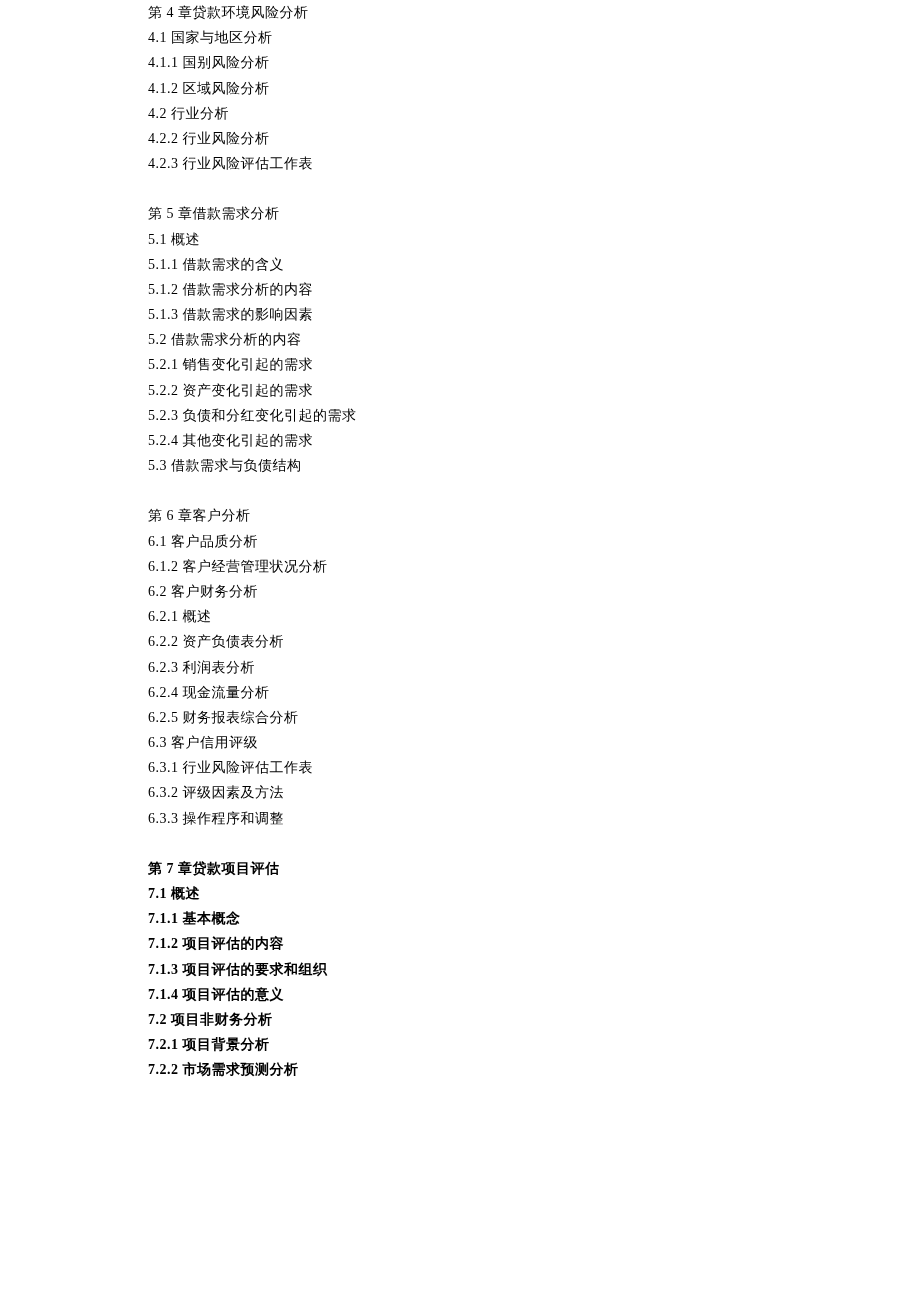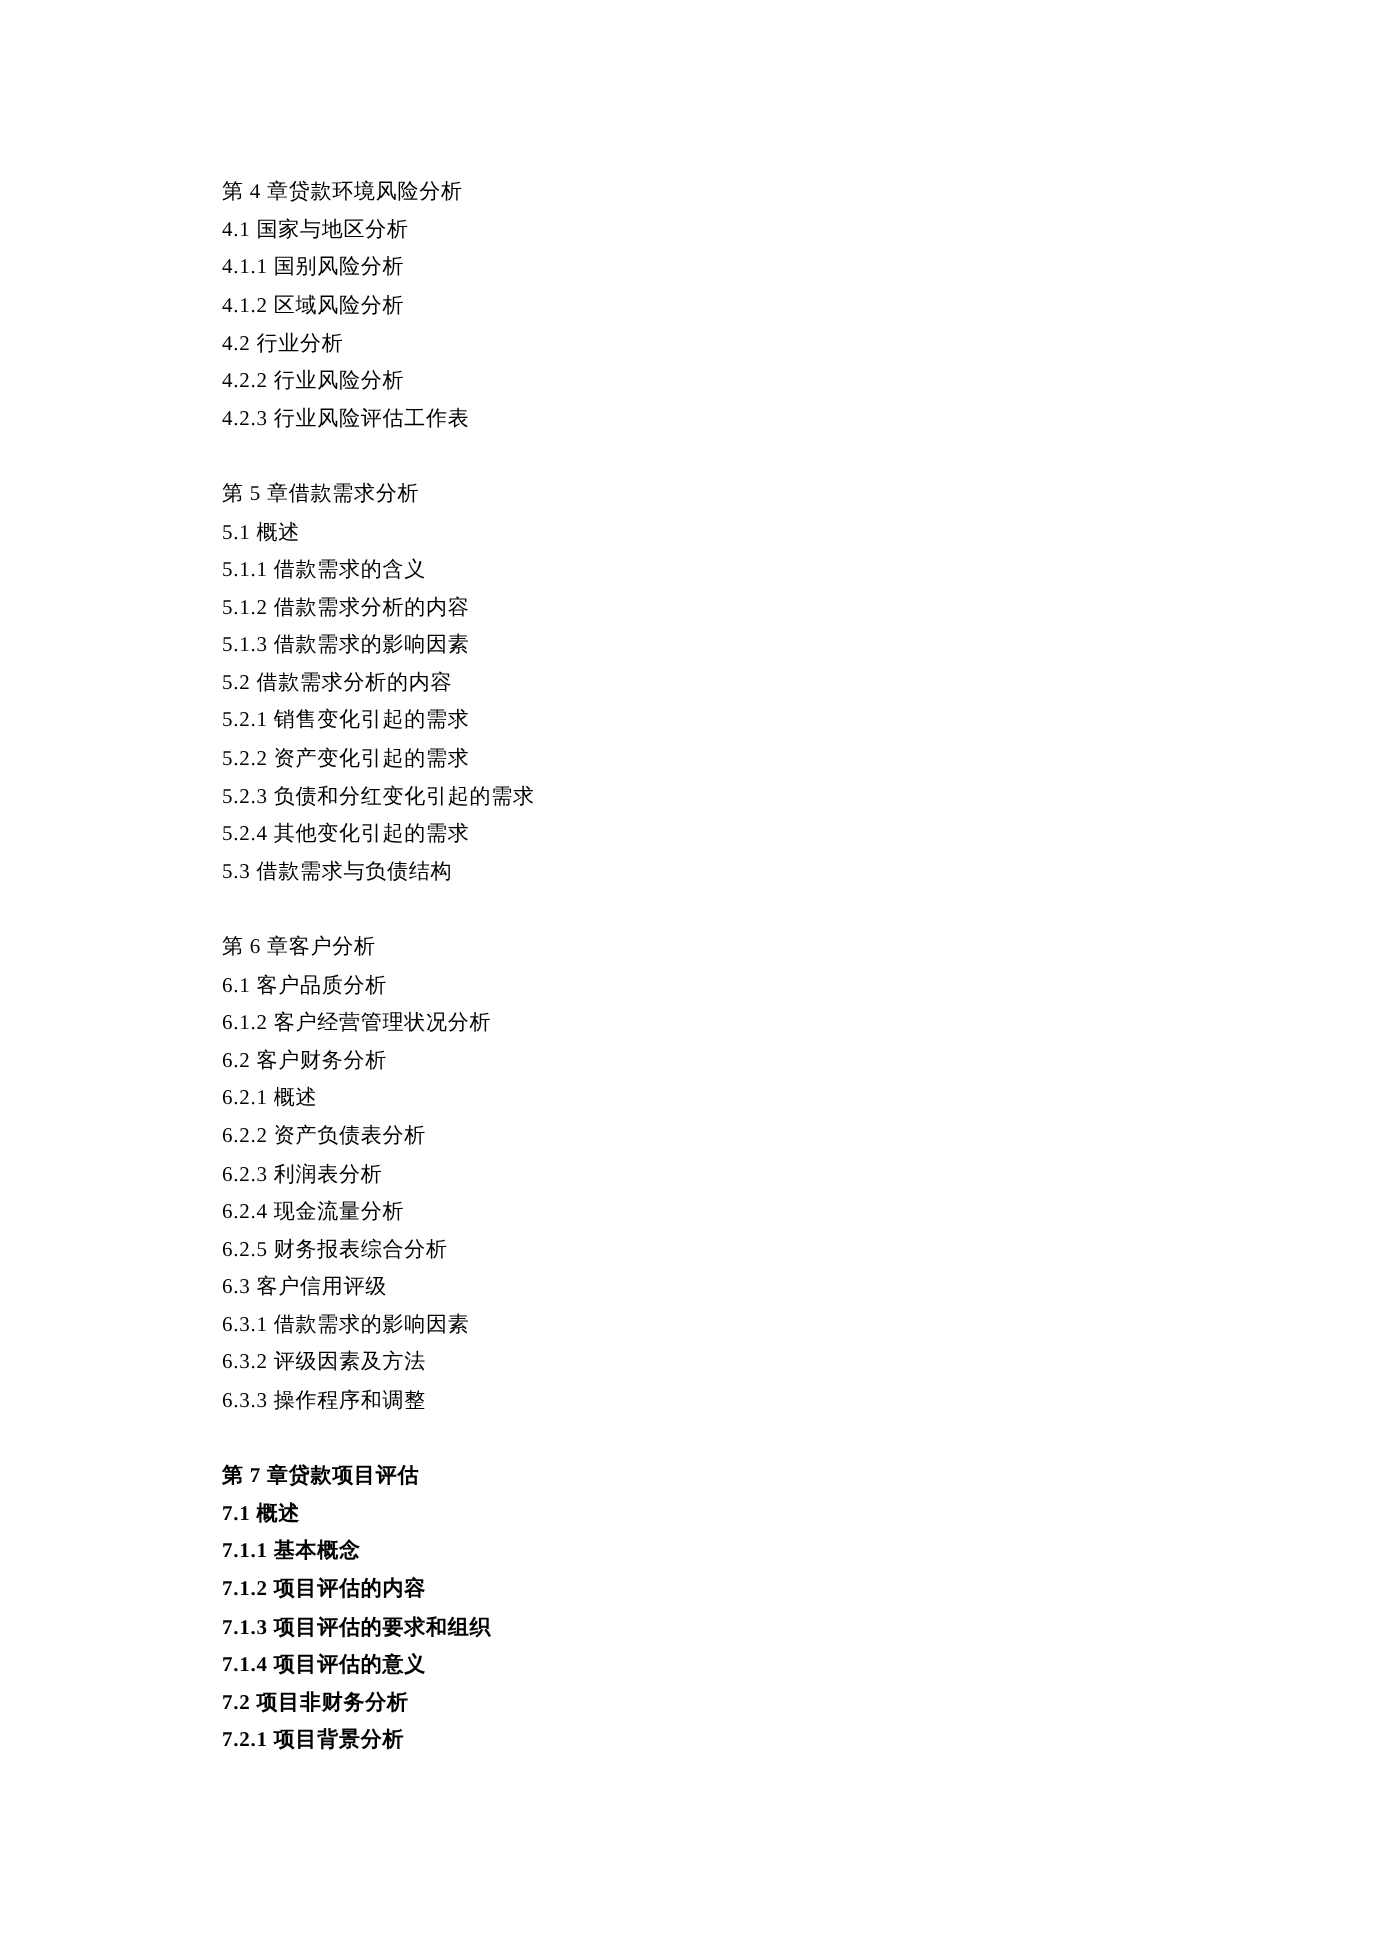--- a/index.html
+++ b/index.html
@@ -10,21 +10,20 @@
     body {
       background: #ffffff;
       width: 920px;
       height: 1302px;
       font-family: "SimSun", "宋体", serif;
       font-size: 14px;
       color: #000000;
       line-height: 1.8;
     }
     .page-container {
-      padding-top: 116px;
       padding-left: 148px;
       padding-right: 148px;
     }
     .toc-line {
       letter-spacing: 0.5px;
       white-space: nowrap;
     }
     .chapter-block {
       margin-bottom: 25px;
     }
@@ -66,29 +65,30 @@
     <div class="toc-line">第 6 章客户分析</div>
     <div class="toc-line">6.1 客户品质分析</div>
     <div class="toc-line">6.1.2 客户经营管理状况分析</div>
     <div class="toc-line">6.2 客户财务分析</div>
     <div class="toc-line">6.2.1 概述</div>
     <div class="toc-line">6.2.2 资产负债表分析</div>
     <div class="toc-line">6.2.3 利润表分析</div>
     <div class="toc-line">6.2.4 现金流量分析</div>
     <div class="toc-line">6.2.5 财务报表综合分析</div>
     <div class="toc-line">6.3 客户信用评级</div>
-    <div class="toc-line">6.3.1 借款需求的影响因素</div>
+    <div class="toc-line">6.3.1 行业风险评估工作表</div>
     <div class="toc-line">6.3.2 评级因素及方法</div>
     <div class="toc-line">6.3.3 操作程序和调整</div>
   </div>
 
   <div class="chapter-block">
     <div class="toc-line">第 7 章贷款项目评估</div>
     <div class="toc-line">7.1 概述</div>
     <div class="toc-line">7.1.1 基本概念</div>
     <div class="toc-line">7.1.2 项目评估的内容</div>
     <div class="toc-line">7.1.3 项目评估的要求和组织</div>
     <div class="toc-line">7.1.4 项目评估的意义</div>
     <div class="toc-line">7.2 项目非财务分析</div>
     <div class="toc-line">7.2.1 项目背景分析</div>
+    <div class="toc-line">7.2.2 市场需求预测分析</div>
   </div>
 
 </div>
 
 </body></html>

